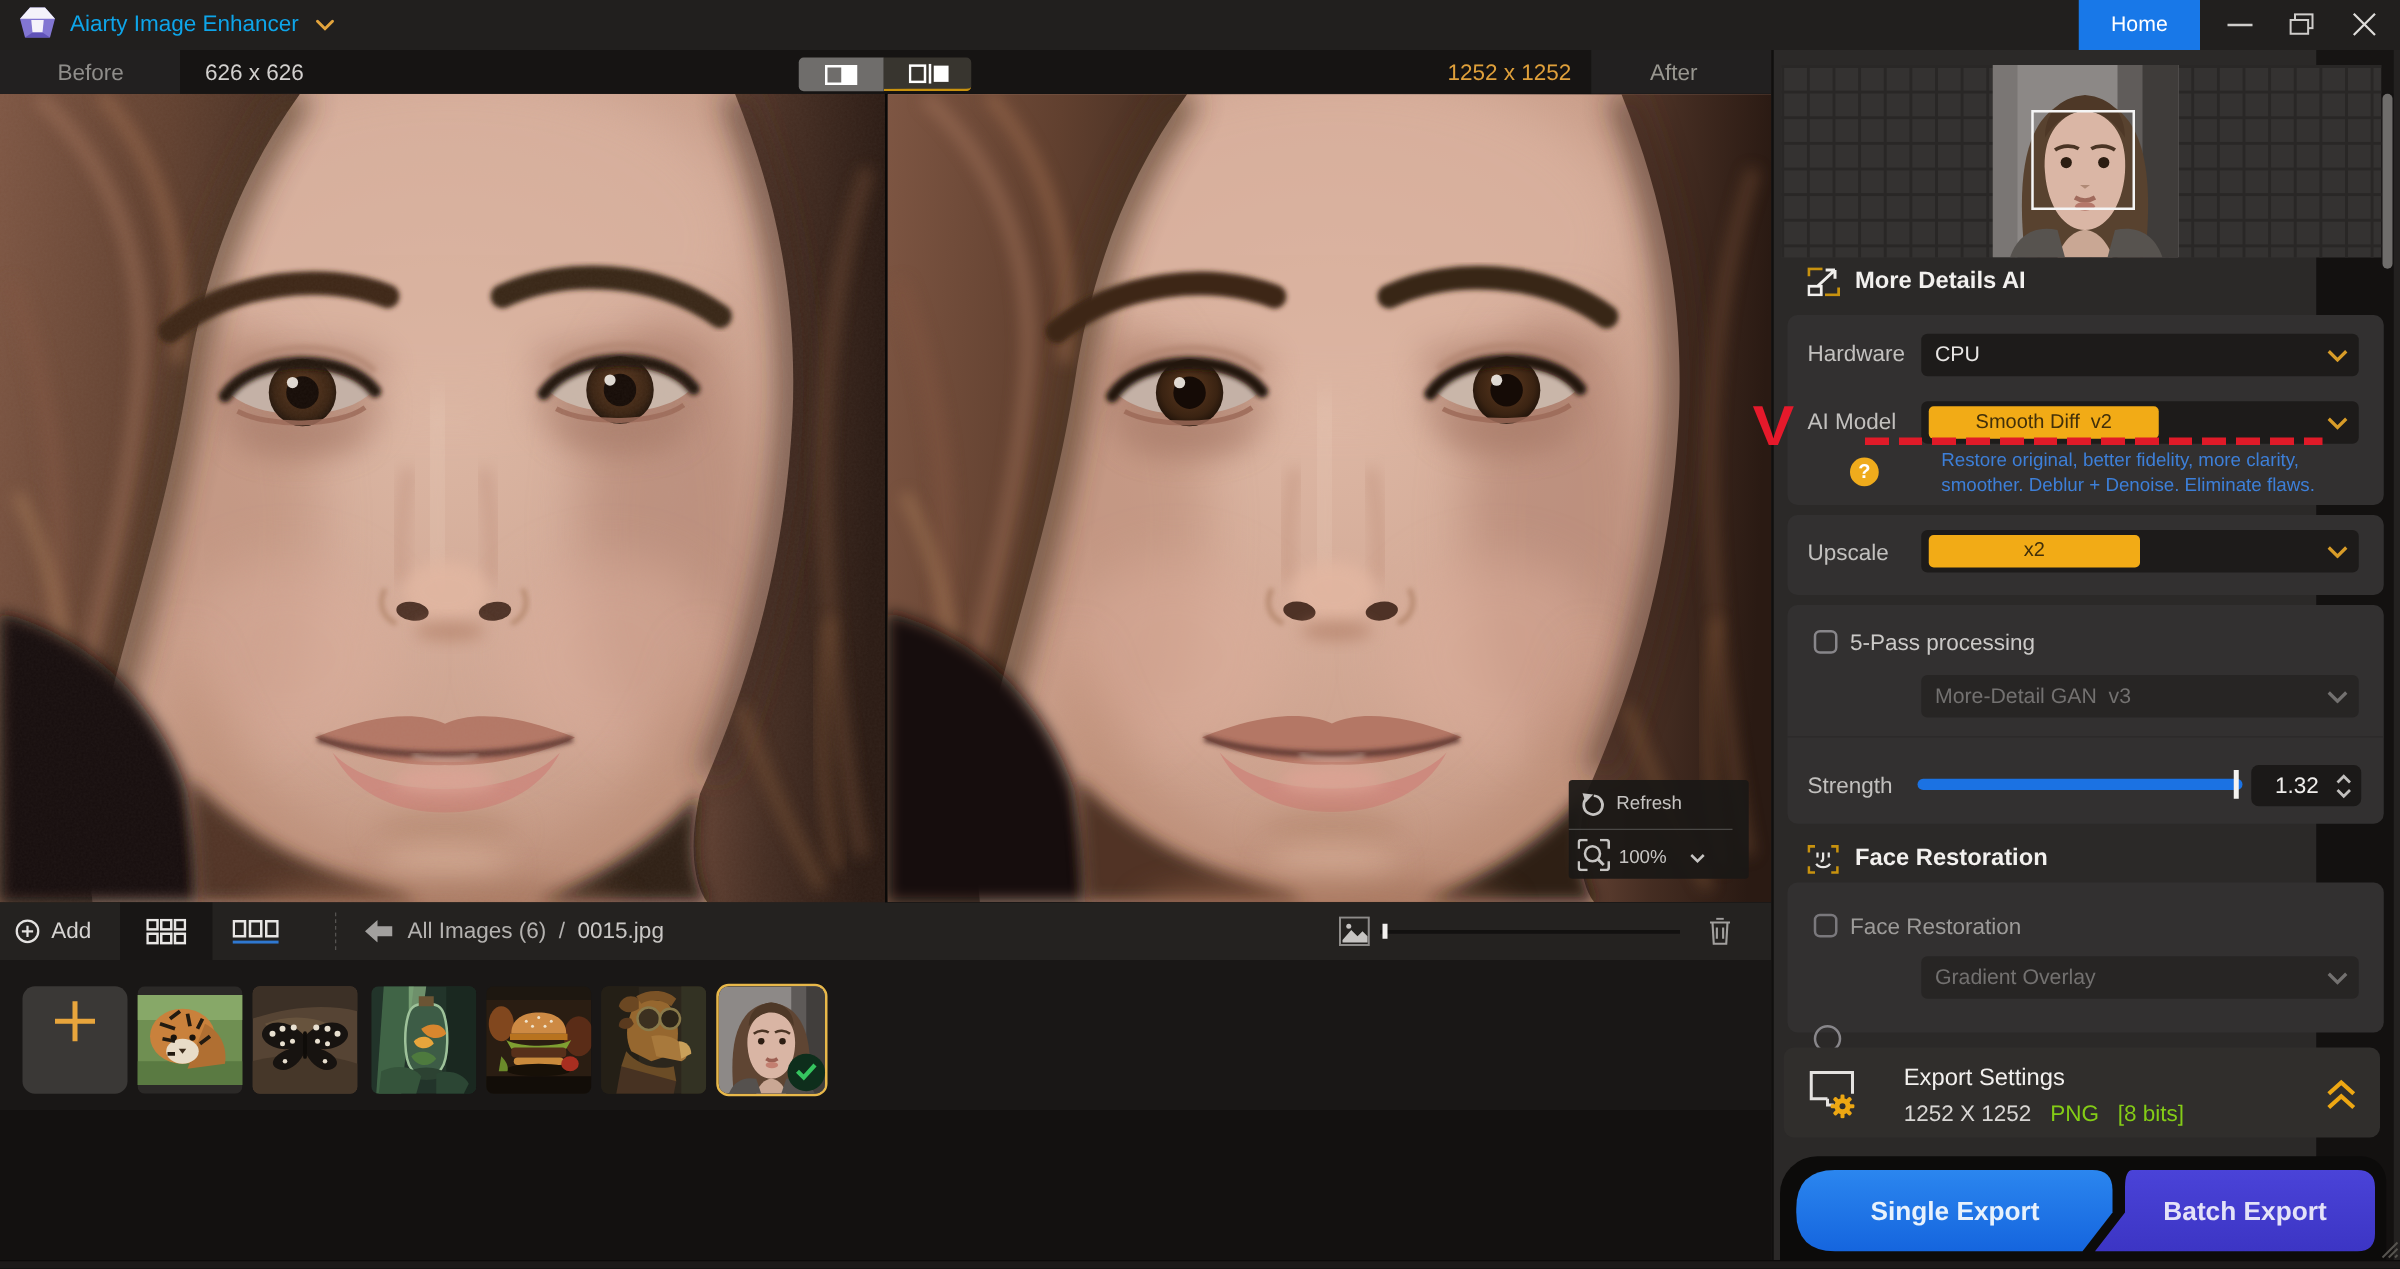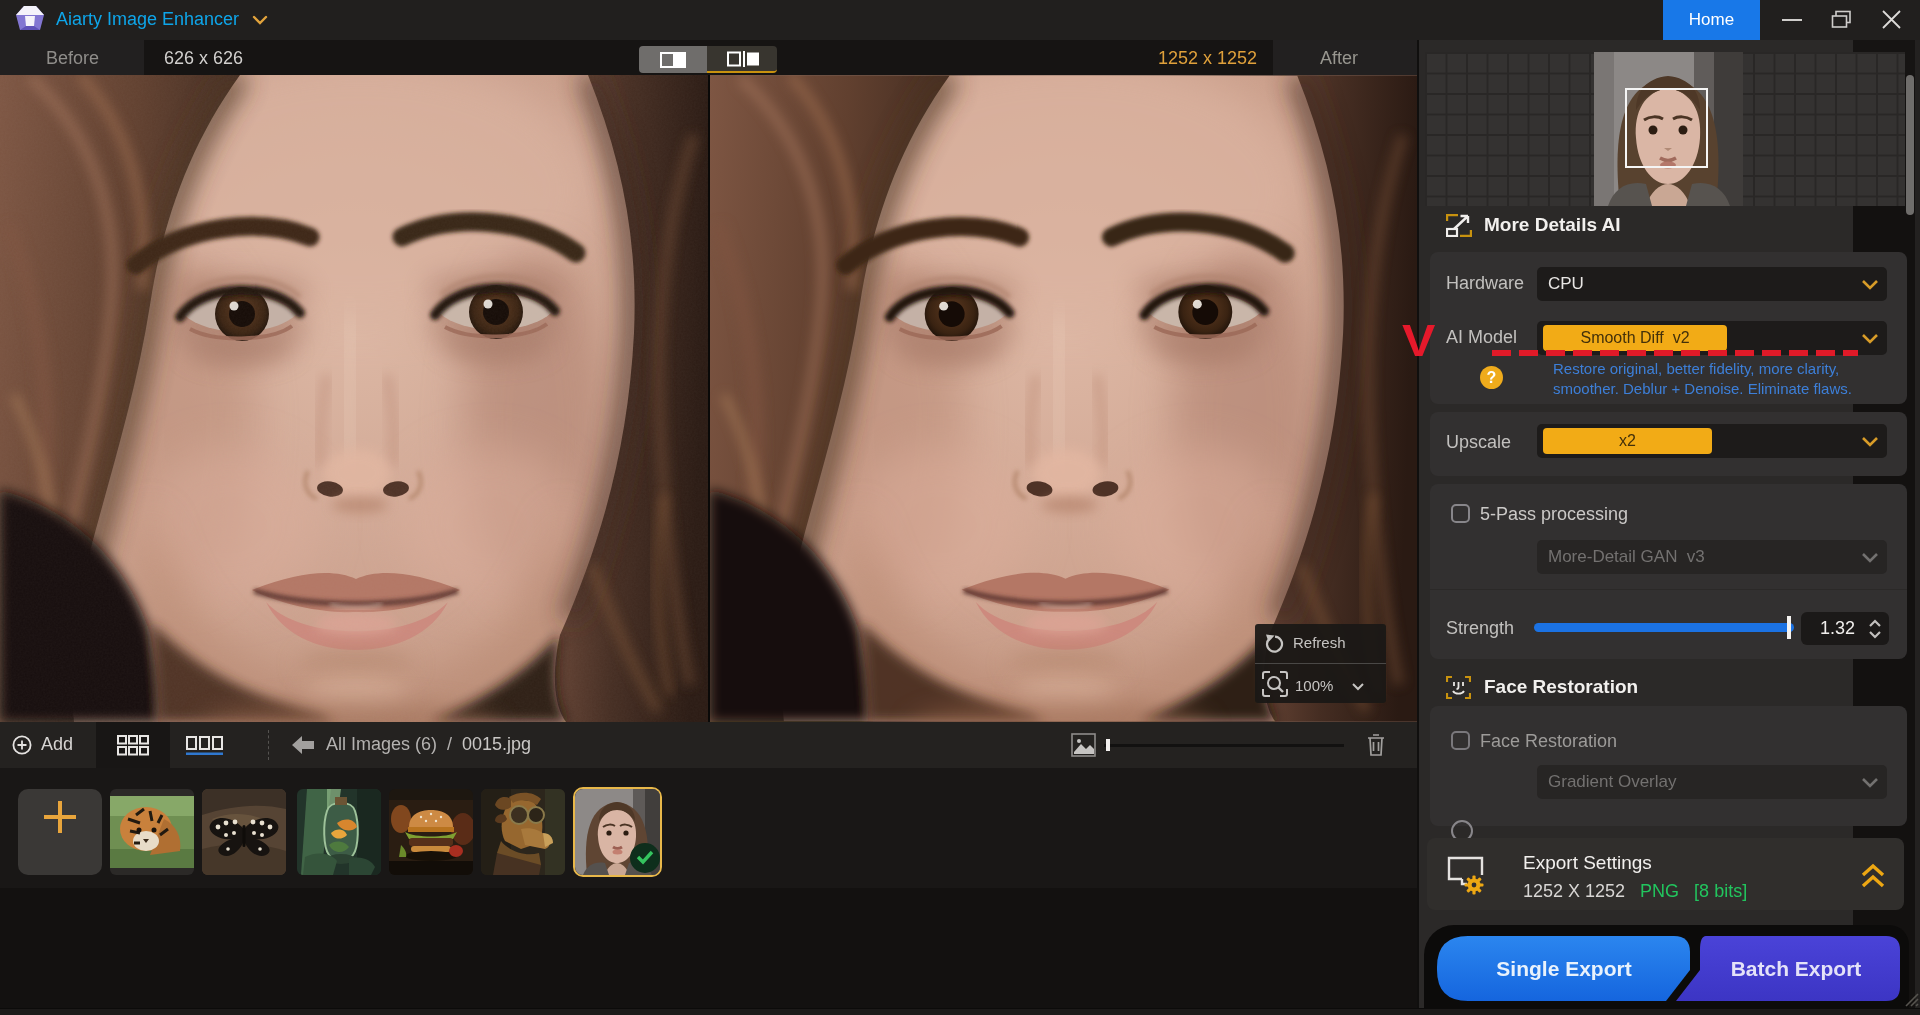--- a/index.html
+++ b/index.html
@@ -163,21 +163,21 @@
   <rect width="708" height="647" filter="url(#nz)"></rect>
 </svg>
 </div>
 <div class="abs" style="left:708px;top:75px;width:2px;height:647px;background:#0a0908;"></div>
 <div class="abs" id="imgR" style="left:710px;top:75px;width:707px;height:647px;overflow:hidden;">
 <svg width="707" height="647" viewBox="0 0 708 647">
         <use href="#faceart"></use>
       </svg>
 </div>
 
-<div class="abs" style="left:1255px;top:624px;width:131px;height:79px;background:rgba(26,24,22,.93);border-radius:3px;">
+<div class="abs" style="left:1255px;top:624px;width:144px;height:79px;background:rgba(26,24,22,.93);border-radius:3px;">
   <svg class="abs" style="left:8px;top:9px;" width="22" height="22" viewBox="0 0 22 22">
     <path d="M6.5 5.5 A 7.5 7.5 0 1 0 12 3.6" stroke="#c6c4c2" stroke-width="2.2" fill="none"></path>
     <polygon points="3,1.5 11.5,2.5 5.5,9" fill="#c6c4c2"></polygon>
   </svg>
   <div class="abs" style="left:38px;top:10px;font-size:15px;color:#c6c4c2;">Refresh</div>
   <div class="abs" style="left:0;top:39px;width:131px;height:1px;background:#4a4846;"></div>
   <svg class="abs" style="left:7px;top:47px;" width="26" height="26" viewBox="0 0 26 26">
     <path d="M1 8 V3 a2 2 0 0 1 2-2 H8 M18 1 h5 a2 2 0 0 1 2 2 V8 M25 18 v5 a2 2 0 0 1 -2 2 H18 M8 25 H3 a2 2 0 0 1 -2-2 V18" stroke="#c6c4c2" stroke-width="2" fill="none"></path>
     <circle cx="12" cy="12" r="6" stroke="#c6c4c2" stroke-width="2" fill="none"></circle>
     <path d="M16.5 16.5 L21 21" stroke="#c6c4c2" stroke-width="2.4"></path>
@@ -456,21 +456,21 @@
       <g transform="translate(28 30)">
         <rect x="-1.6" y="-9.5" width="3.2" height="19" rx="1"></rect>
         <rect x="-1.6" y="-9.5" width="3.2" height="19" rx="1" transform="rotate(45)"></rect>
         <rect x="-1.6" y="-9.5" width="3.2" height="19" rx="1" transform="rotate(90)"></rect>
         <rect x="-1.6" y="-9.5" width="3.2" height="19" rx="1" transform="rotate(135)"></rect>
       </g>
     </g>
     <circle cx="28" cy="30" r="2.4" fill="#302e2c"></circle>
   </svg>
   <div class="abs" style="left:106px;top:812px;font-size:19px;color:#f2f0ee;">Export Settings</div>
-  <div class="abs" style="left:106px;top:841px;font-size:18px;color:#d8d6d4;">1252 X 1252&nbsp;&nbsp; <span style="color:#22c55e">PNG&nbsp;&nbsp; [8 bits]</span></div>
+  <div class="abs" style="left:106px;top:841px;font-size:18px;color:#d8d6d4;">1252 X 1252&nbsp;&nbsp; <span style="color:#84cc16">PNG&nbsp;&nbsp; [8 bits]</span></div>
   <svg class="abs" style="left:443px;top:822px;" width="26" height="30" viewBox="0 0 26 30">
     <path d="M3 13 L13 4 L23 13" stroke="#eda713" stroke-width="3.4" fill="none"></path>
     <path d="M3 24 L13 15 L23 24" stroke="#eda713" stroke-width="3.4" fill="none"></path>
   </svg>
 
   <div class="abs" style="left:7px;top:885px;width:485px;height:83px;background:#0c0b0a;border-radius:30px 20px 0 0;"></div>
   <svg class="abs" style="left:7px;top:885px;" width="485" height="83" viewBox="0 0 485 83">
     <defs>
       <linearGradient id="sebg" x1="0" y1="0" x2="0" y2="1">
             <stop offset="0" stop-color="#2b86ef"></stop>

